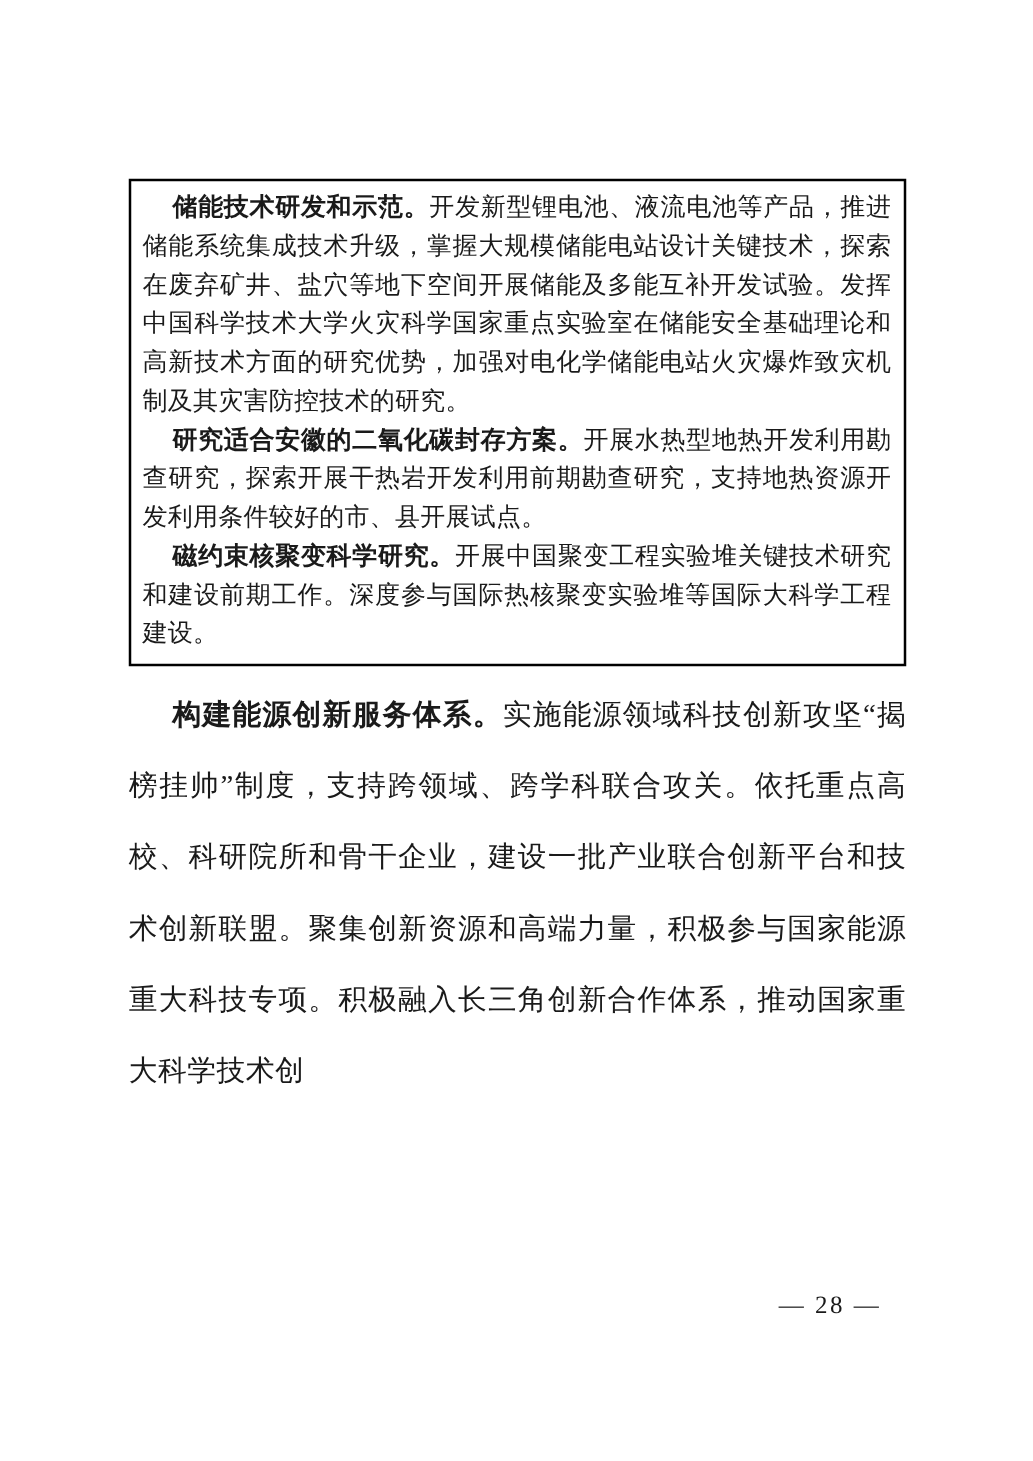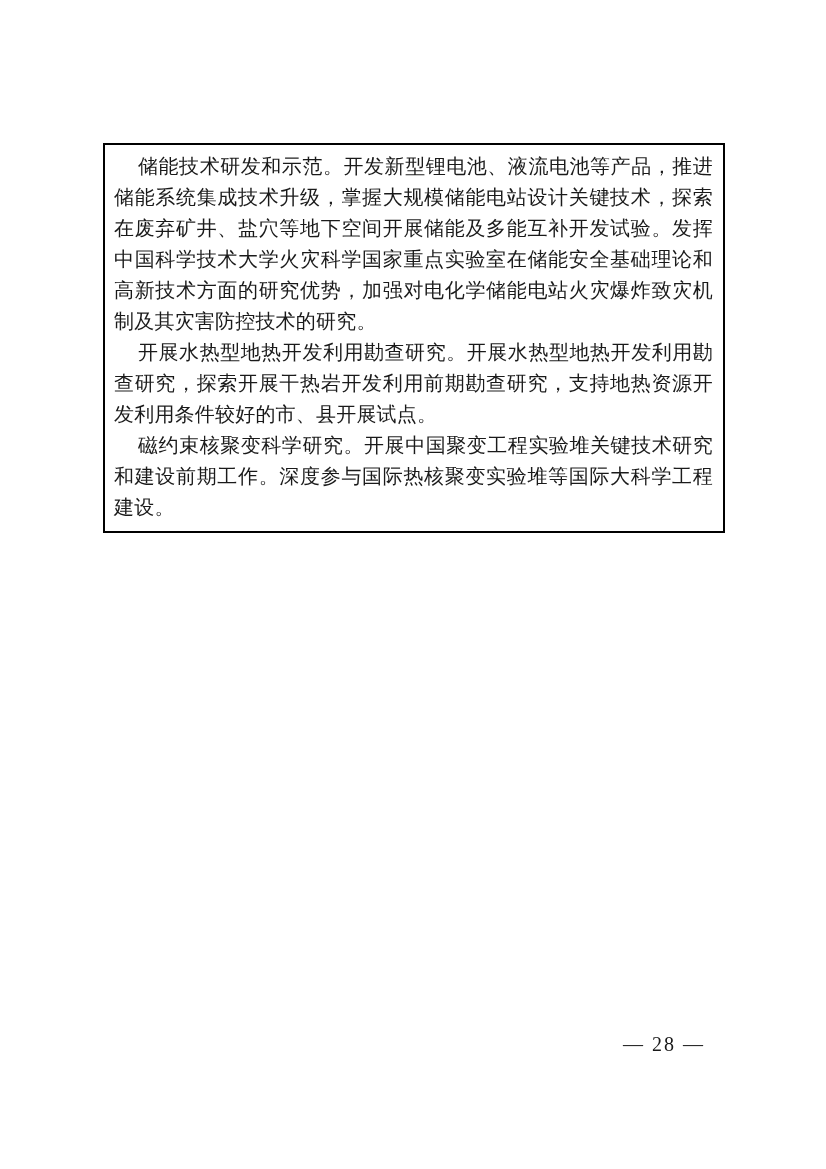--- a/index.html
+++ b/index.html
@@ -33,21 +33,21 @@
     font-size: 20px;
     line-height: 31px;
     text-align: justify;
     text-justify: inter-character;
     text-indent: 24px;
     letter-spacing: 0.2px;
   }
   .highlight-box p b,
   .main-para b {
     font-family: "Liberation Sans", "DejaVu Sans", sans-serif;
-    font-weight: 400;
+    font-weight: 700;
   }
   .main-para {
     margin: 10px 0 0 0;
     font-size: 23px;
     line-height: 57px;
     text-align: justify;
     text-justify: inter-character;
     text-indent: 35px;
     letter-spacing: 0.4px;
   }
@@ -66,24 +66,27 @@
 <body>
 
 <div class="page">
   <div class="content">
 
     <div class="highlight-box">
       <p>
         <b>储能技术研发和示范。</b><span>开发新型锂电池、液流电池等产品，推进储能系统集成技术升级，掌握大规模储能电站设计关键技术，探索在废弃矿井、盐穴等地下空间开展储能及多能互补开发试验。发挥中国科学技术大学火灾科学国家重点实验室在储能安全基础理论和高新技术方面的研究优势，加强对电化学储能电站火灾爆炸致灾机制及其灾害防控技术的研究。</span>
       </p>
       <p>
-        <b>开展水热型地热开发利用勘查研究。</b><span>开展水热型地热开发利用勘查研究，探索开展干热岩开发利用前期勘查研究，支持地热资源开发利用条件较好的市、县开展试点。</span>
+        <b>研究适合安徽的二氧化碳封存方案。</b><span>开展水热型地热开发利用勘查研究，探索开展干热岩开发利用前期勘查研究，支持地热资源开发利用条件较好的市、县开展试点。</span>
       </p>
       <p>
         <b>磁约束核聚变科学研究。</b><span>开展中国聚变工程实验堆关键技术研究和建设前期工作。深度参与国际热核聚变实验堆等国际大科学工程建设。</span>
       </p>
     </div>
 
+    <p class="main-para">
+      <b>构建能源创新服务体系。</b><span>实施能源领域科技创新攻坚“揭榜挂帅”制度，支持跨领域、跨学科联合攻关。依托重点高校、科研院所和骨干企业，建设一批产业联合创新平台和技术创新联盟。聚集创新资源和高端力量，积极参与国家能源重大科技专项。积极融入长三角创新合作体系，推动国家重大科学技术创</span>
+    </p>
 
   </div>
 
   <div class="page-number">— 28 —</div>
 </div>
 
 </body></html>

